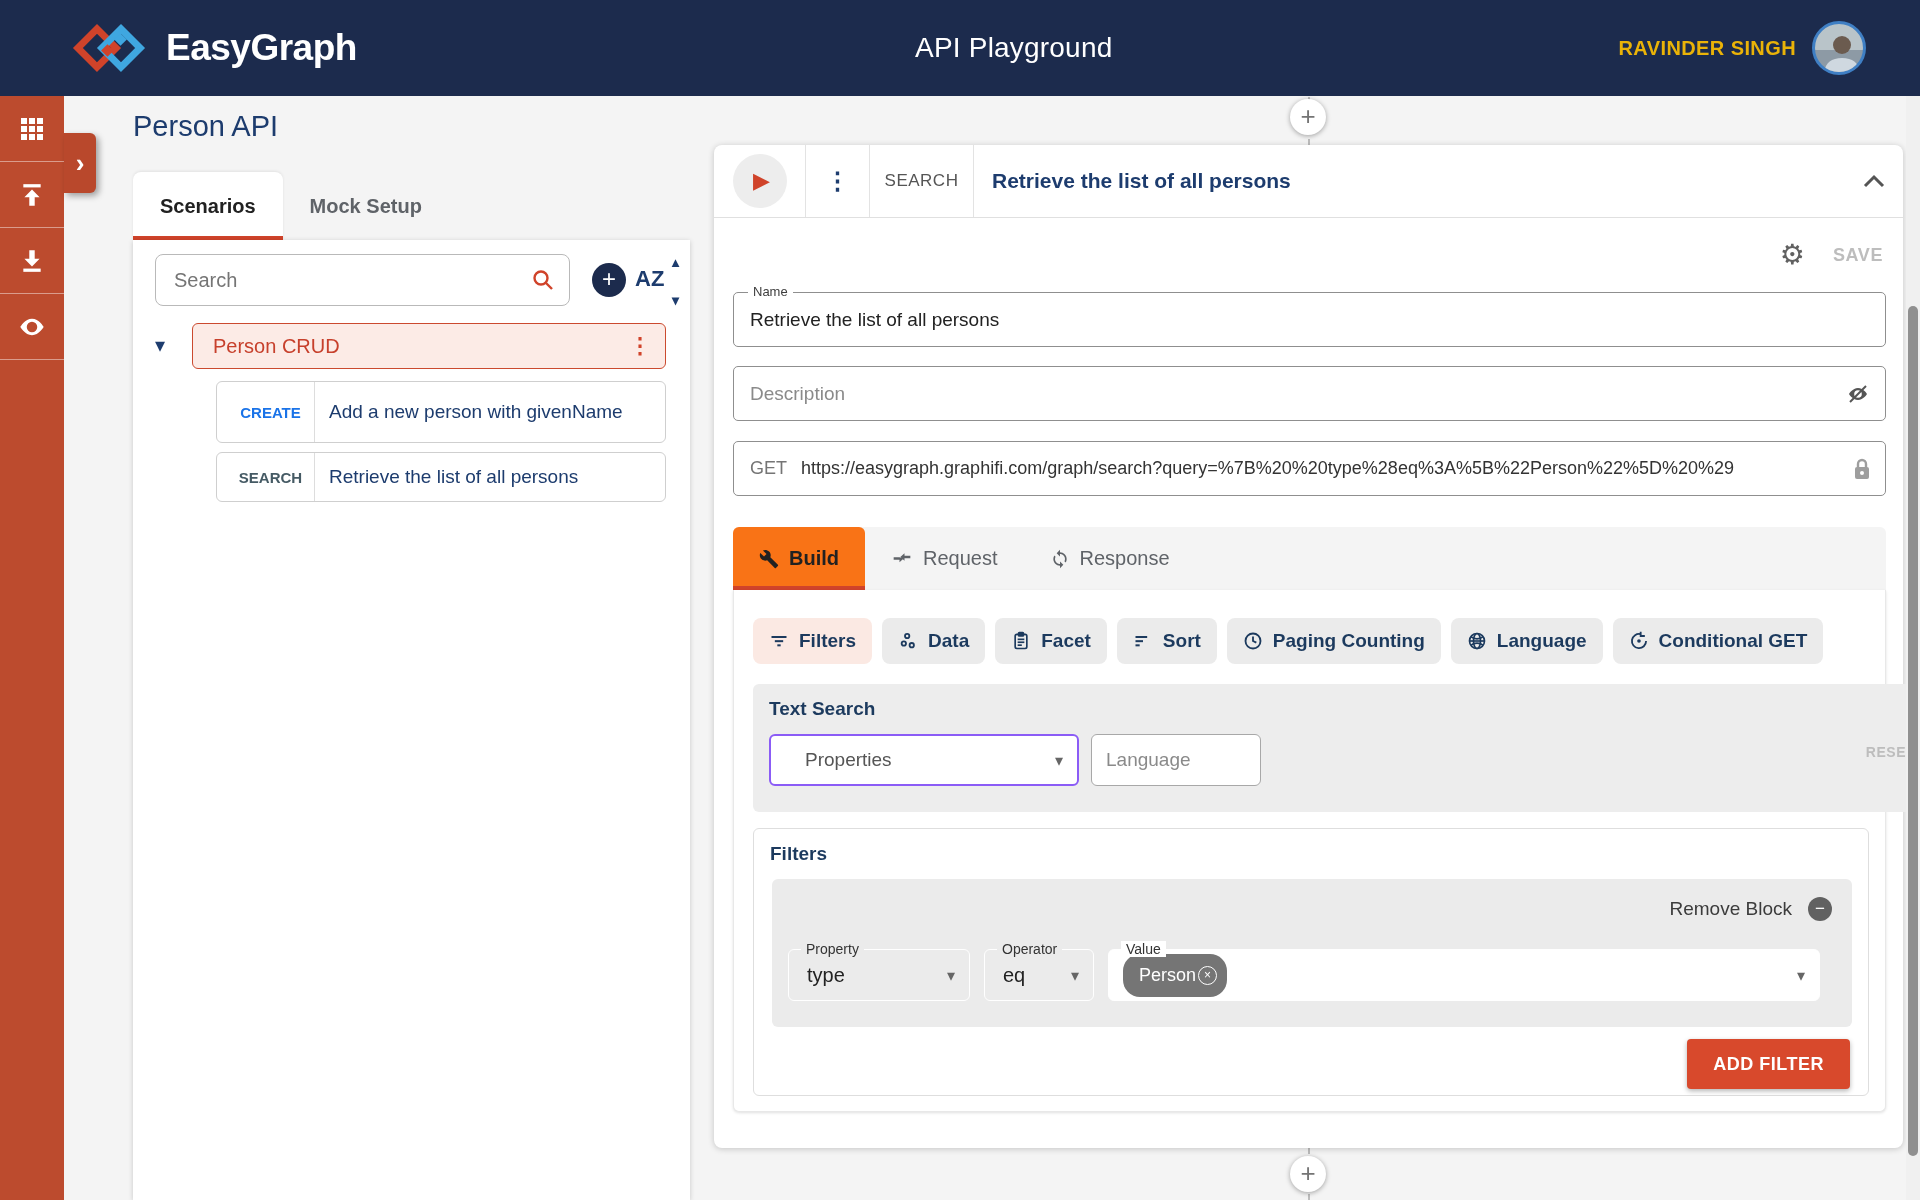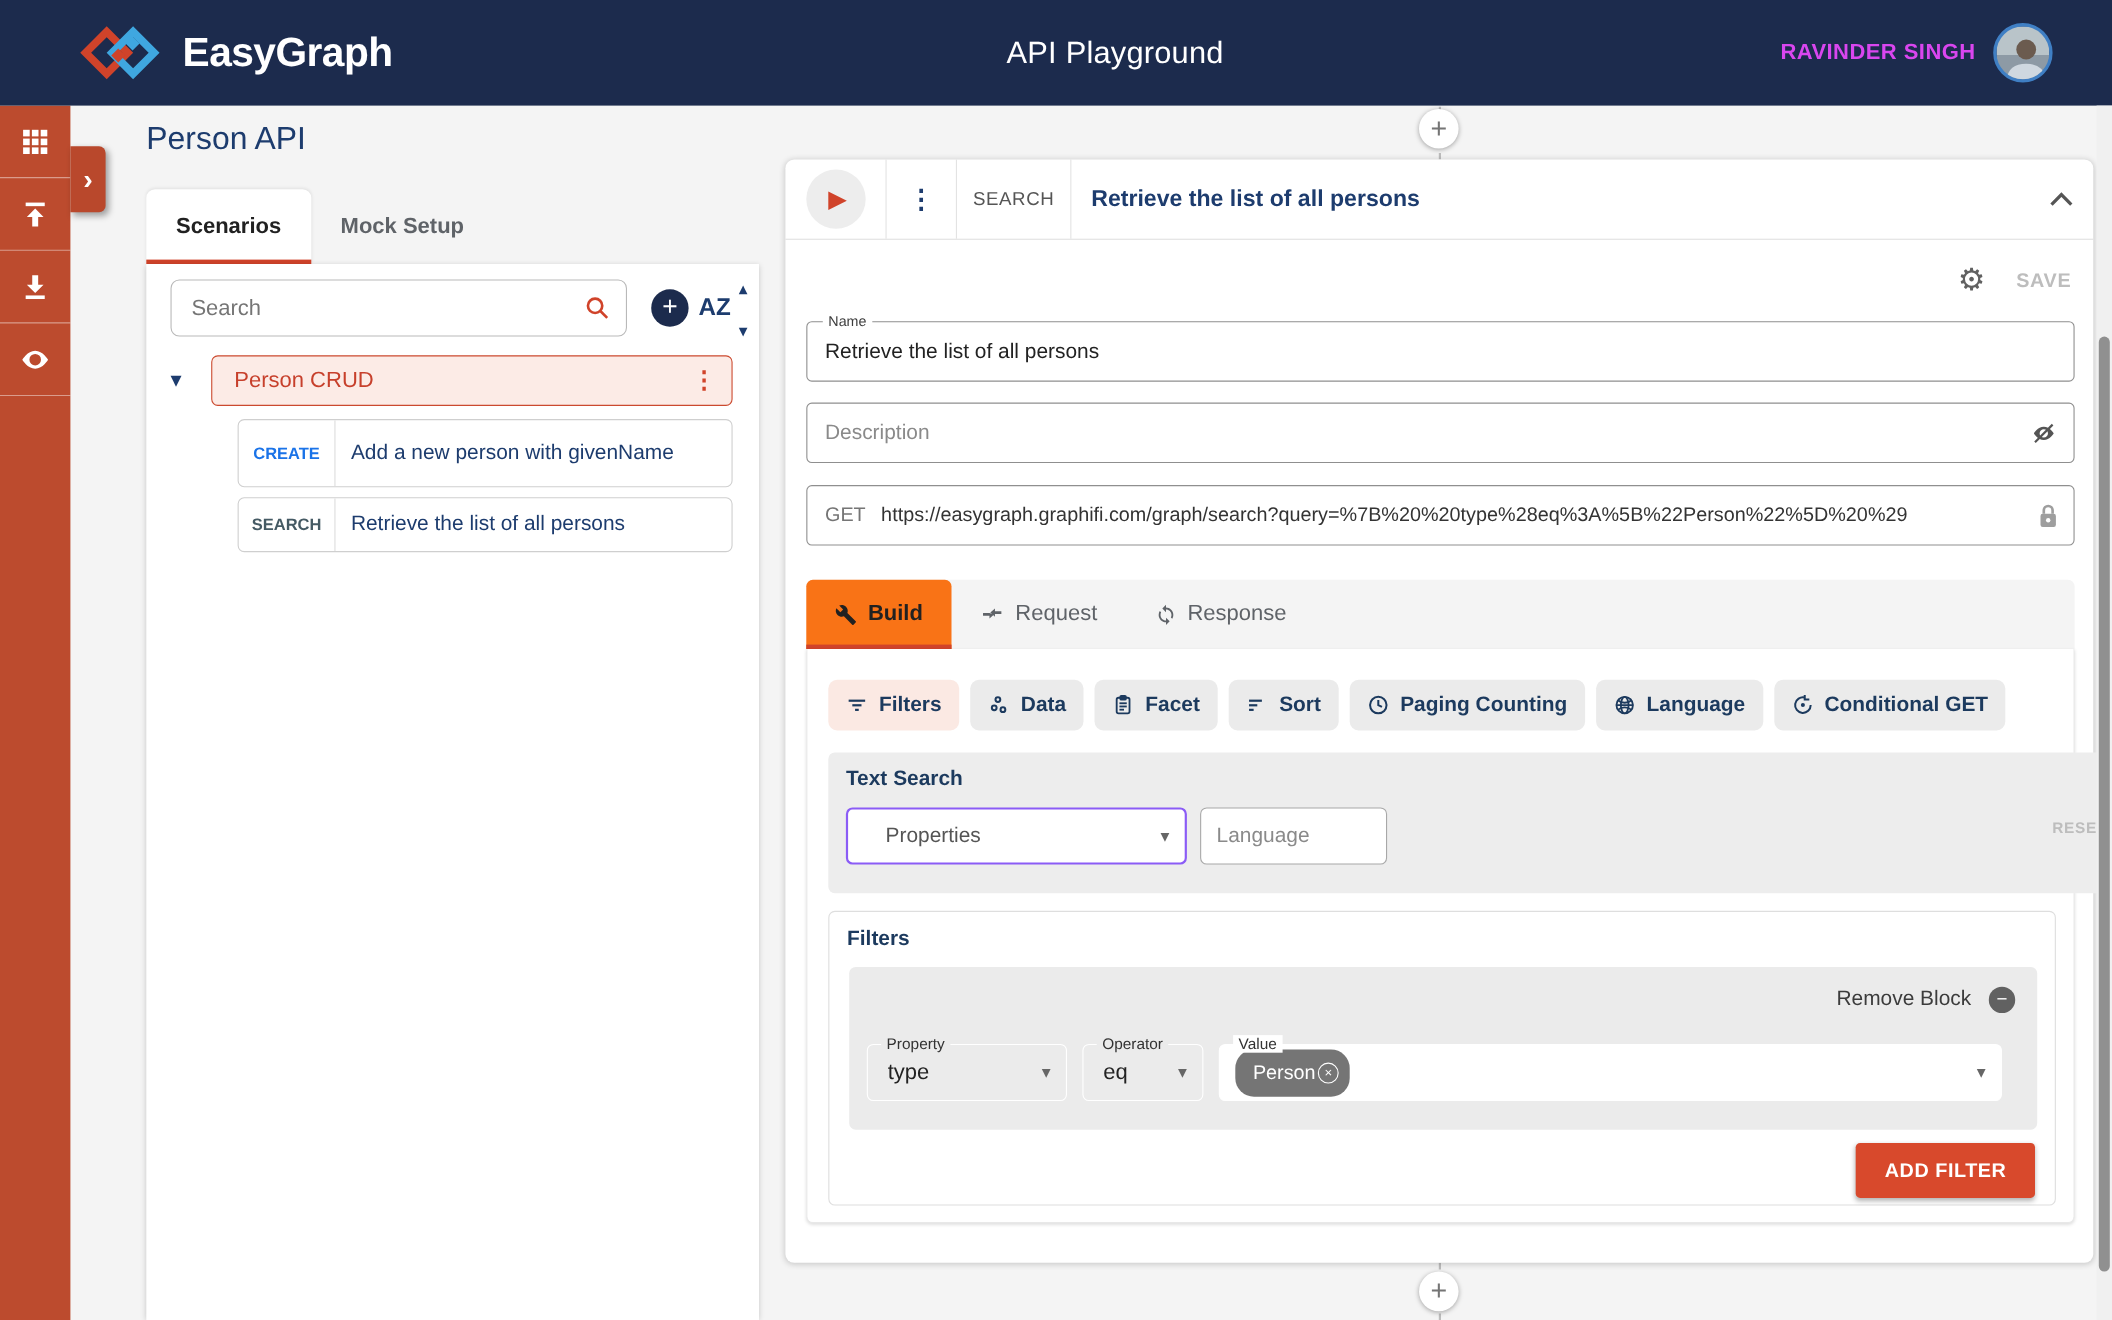--- a/index.html
+++ b/index.html
@@ -12,21 +12,21 @@
   .logo { position:relative; width:70px; height:60px; }
   .diamond { position:absolute; width:34px; height:34px; transform:rotate(45deg); }
   .d-red  { left:2px; top:13px; border:7px solid #d0432a; }
   .d-blue { left:26px; top:13px; border:7px solid #3fa7e0; }
   .d-red-s  { left:25px; top:28px; width:9px; height:9px; background:#d0432a; border:none; }
   .d-blue-s { left:38px; top:17px; width:9px; height:9px; background:#3fa7e0; border:none; }
   .brand-name { color:#fff; font-size:37px; font-weight:600; letter-spacing:-0.5px; }
   .app-title { position:absolute; left:52.8%; top:0; height:96px; transform:translateX(-50%);
     display:flex; align-items:center; color:#fff; font-size:28px; font-weight:500; letter-spacing:0.2px; }
   .userbox { position:absolute; right:54px; top:0; height:96px; display:flex; align-items:center; gap:16px; }
-  .username { color:#d946ef; font-size:20px; font-weight:700; letter-spacing:0.4px; }
+  .username { color:#eab308; font-size:20px; font-weight:700; letter-spacing:0.4px; }
   .avatar { width:54px; height:54px; border-radius:50%; border:3px solid #3f7fc4; overflow:hidden;
     background:linear-gradient(#b9c4c9 0 55%, #8d9aa5 55% 100%); position:relative; }
   .avatar svg { position:absolute; left:7px; top:8px; }
 
   
   .rail { position:absolute; left:0; top:96px; width:64px; height:1104px; background:#bc4b2e; z-index:20; }
   .rail-cell { width:64px; height:66px; display:flex; align-items:center; justify-content:center;
     border-bottom:1px solid rgba(255,255,255,0.45); color:#fff; cursor:pointer; }
   .rail-tab { position:absolute; left:64px; top:37px; width:32px; height:60px; background:#b9482c;
     border-radius:0 6px 6px 0; box-shadow:3px 3px 6px rgba(0,0,0,0.35); display:flex; align-items:center;
@@ -57,21 +57,21 @@
   .sort-az .c-up { position:absolute; right:2px; top:-12px; font-size:14px; }
   .sort-az .c-dn { position:absolute; right:2px; bottom:-12px; font-size:14px; }
 
   .tree-caret { position:absolute; left:22px; top:93px; color:#1d3c6e; font-size:20px; cursor:pointer; }
   .group-row { position:absolute; left:59px; top:83px; width:474px; height:46px; background:#fcebe6;
     border:1.5px solid #cb4a2f; border-radius:6px; display:flex; align-items:center; cursor:pointer; }
   .group-row .glabel { flex:1; padding-left:20px; color:#c7402c; font-size:20px; }
   .group-row .kebab { color:#d0432a; font-size:22px; font-weight:700; padding:0 14px; cursor:pointer; letter-spacing:0; }
 
   .scenario-item { position:absolute; left:83px; width:450px; background:#fff; border:1px solid #cfcfcf;
-    border-radius:6px; display:flex; align-items:stretch; cursor:pointer; overflow:hidden; }
+    border-radius:6px; display:flex; align-items:stretch; cursor:pointer; overflow:hidden;padding-left:10px; }
   .scn-method { width:88px; display:flex; align-items:center; justify-content:center; font-size:15px;
     font-weight:700; border-right:1px solid #ddd; flex-shrink:0; }
   .scn-label { flex:1; display:flex; align-items:center; padding:8px 14px; font-size:19px; color:#1d3c6e; line-height:1.3; }
   .m-create { color:#1a73e8; }
   .m-search { color:#455a64; }
 
   
   .dash-line { position:absolute; width:0; border-left:2px dashed #bdbdbd; }
   .plus-fab { position:absolute; width:36px; height:36px; border-radius:50%; background:#fff;
     box-shadow:0 1px 5px rgba(0,0,0,0.35); color:#757575; font-size:26px; font-weight:400;

